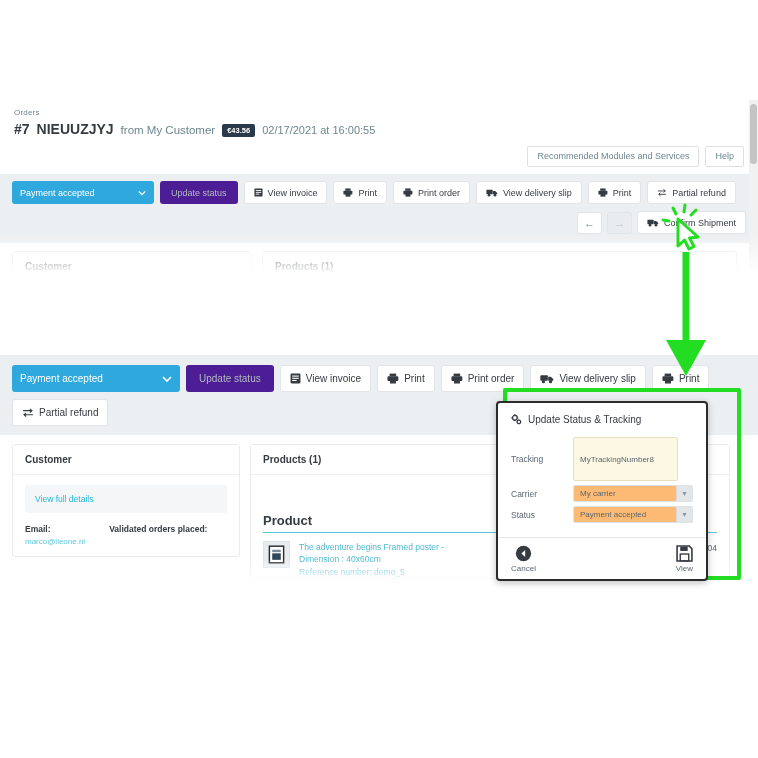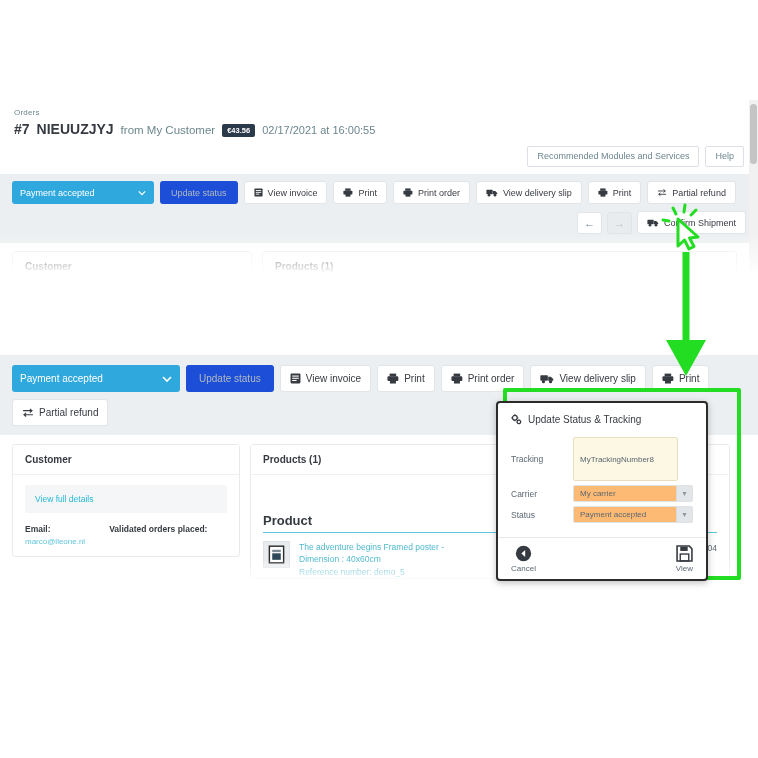--- a/index.html
+++ b/index.html
@@ -41,21 +41,21 @@
   .tb-row + .tb-row { margin-top:7px; }
 
   .status-select {
     background:#2fa8dd; color:#fff; border-radius:3px;
     font-size:9px; height:23px; min-width:142px;
     display:flex; align-items:center; justify-content:space-between;
     padding:0 8px; white-space:nowrap;
   }
   .status-select .cv { width:8px; height:8px; }
   .btn-disabled {
-    background:#1d4ed8; color:#b2babf; border-radius:3px;
+    background:#4c1d95; color:#b2babf; border-radius:3px;
     font-size:9px; height:23px; display:flex; align-items:center;
     padding:0 11px; white-space:nowrap;
   }
   .btn-white {
     background:#fff; border:1px solid #e2e5e8; border-radius:3px;
     font-size:9px; color:#363a41; height:23px;
     display:flex; align-items:center; gap:5px; padding:0 9px;
     white-space:nowrap;
   }
   .btn-white svg, .btn-white .gl { flex:none; }

